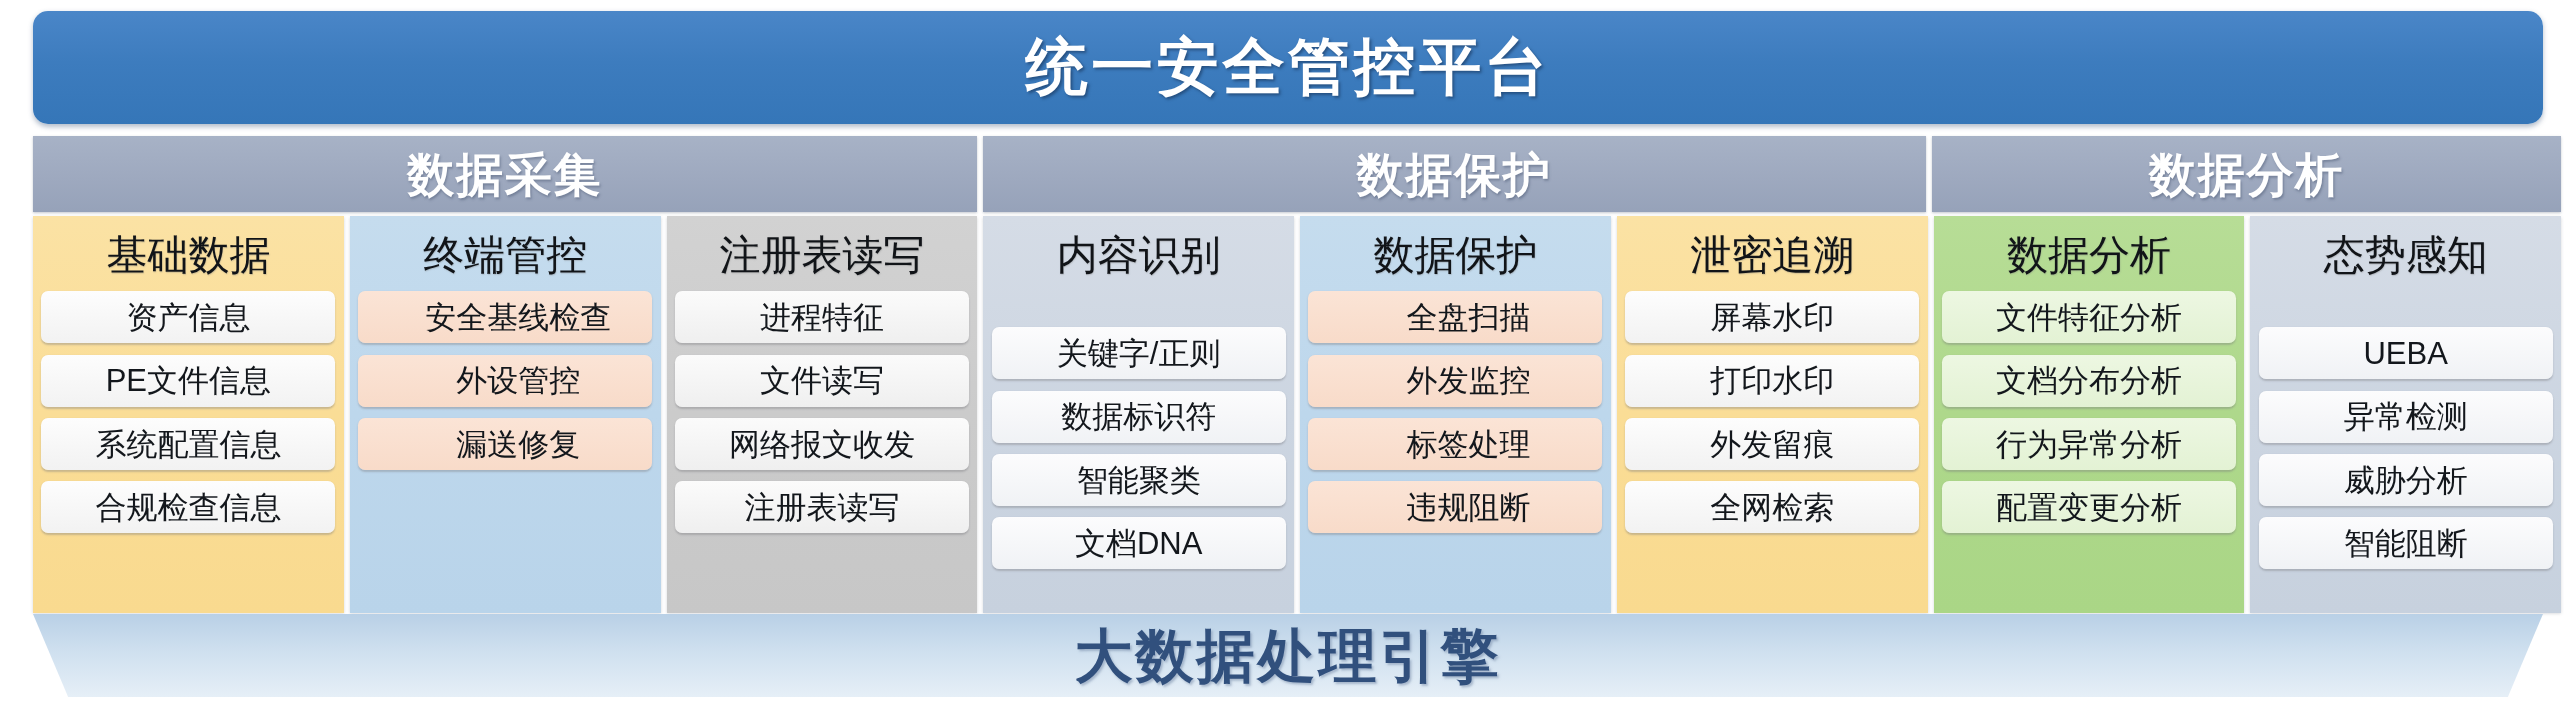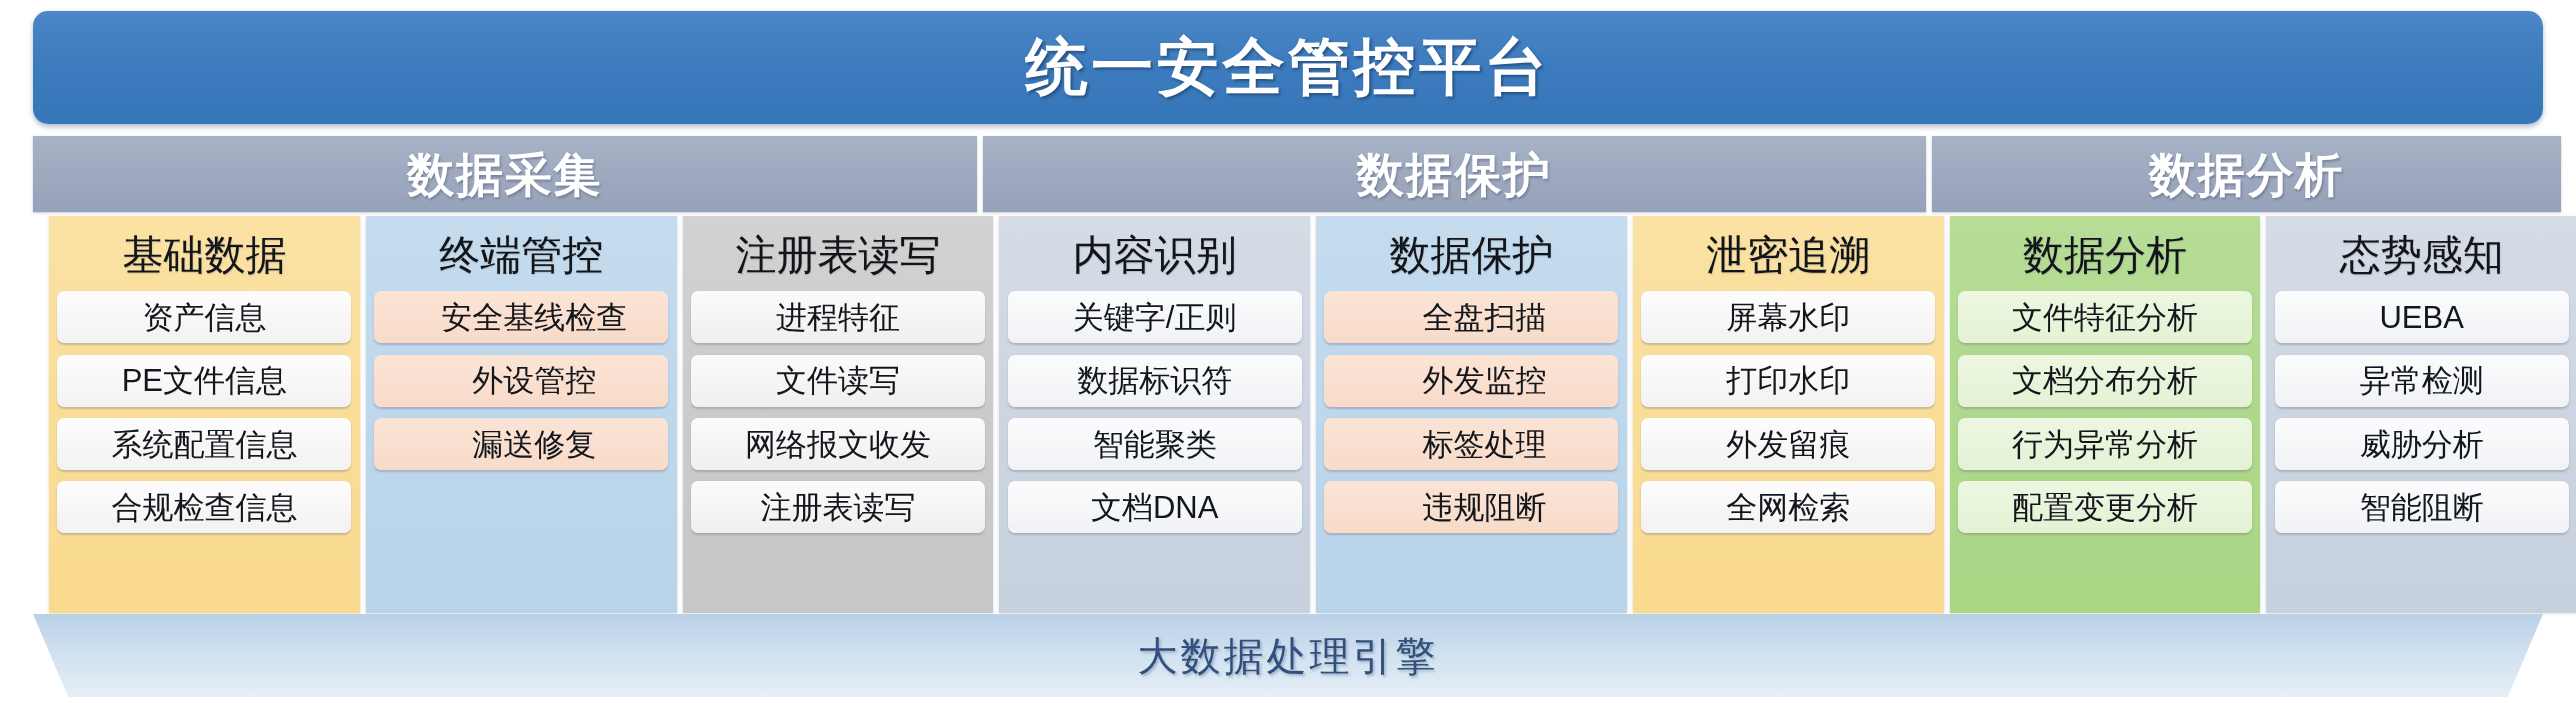--- a/index.html
+++ b/index.html
@@ -71,21 +71,21 @@
     letter-spacing: 1.8px;
     text-shadow: 1.2px 1.8px 2.4px rgba(70,85,110,0.45);
     line-height: 1;
   }
   .sec-w3 { flex: 3 1 0; }
   .sec-w2 { flex: 2 1 0; }
 
   
   .columns-row {
     position: absolute;
-    left: 16px;
+    left: 0;
     top: 80px;
     width: 100%;
     height: 397px;
     display: flex;
     gap: 6px;
   }
   .panel {
     flex: 1 1 0;
     display: flex;
     flex-direction: column;
@@ -127,21 +127,21 @@
   
   .theme-amber       { background: linear-gradient(180deg,#fbe2a4 0%, #fadd96 50%, #f9da8f 100%); }
   .theme-amber .chip { background: linear-gradient(180deg,#fdfdfd 0%, #f2f2f2 100%); }
 
   .theme-blue        { background: linear-gradient(180deg,#c5dcee 0%, #bdd7ec 50%, #b9d4ea 100%); }
   .theme-blue .chip  { background: linear-gradient(180deg,#fbe4d6 0%, #f8dbc9 100%); padding-left: 26px; }
 
   .theme-gray        { background: linear-gradient(180deg,#d2d2d2 0%, #cbcbcb 50%, #c7c7c7 100%); }
   .theme-gray .chip  { background: linear-gradient(180deg,#fbfbfb 0%, #efefef 100%); }
 
-  .theme-bluegray       { background: linear-gradient(180deg,#d5dce6 0%, #ccd5e1 50%, #c7d1de 100%); }
+  .theme-bluegray       { background: linear-gradient(180deg,#d5dce6 0%, #ccd5e1 50%, #c7d1de 100%); gap: 36px; }
   .theme-bluegray .chip { background: linear-gradient(180deg,#fcfcfd 0%, #f0f2f5 100%); }
 
   .theme-green       { background: linear-gradient(180deg,#b7dd96 0%, #aed88b 50%, #aad686 100%); }
   .theme-green .chip { background: linear-gradient(180deg,#edf7e2 0%, #e3f2d4 100%); }
 
   
   #engine-bar {
     position: absolute;
     left: 33px;
     top: 614px;
@@ -150,22 +150,22 @@
     background: linear-gradient(180deg, #b9d0e6 0%, #cfe0ef 45%, #e6eff7 100%);
     border-bottom-left-radius: 6px;
     border-bottom-right-radius: 6px;
     display: flex;
     align-items: center;
     justify-content: center;
     clip-path: polygon(0 0, 100% 0, 98.6% 100%, 1.4% 100%);
   }
   #engine-bar .engine-text {
     color: #31507d;
-    font-size: 40px;
-    font-weight: normal;
+    font-size: 58px;
+    font-weight: bold;
     letter-spacing: 3px;
     text-shadow: 1.8px 2.4px 2.4px rgba(120,140,170,0.55);
     line-height: 1;
   }
 </style>
 </head>
 <body>
 
 <div id="platform-banner">
   <span class="banner-text">统一安全管控平台</span>

